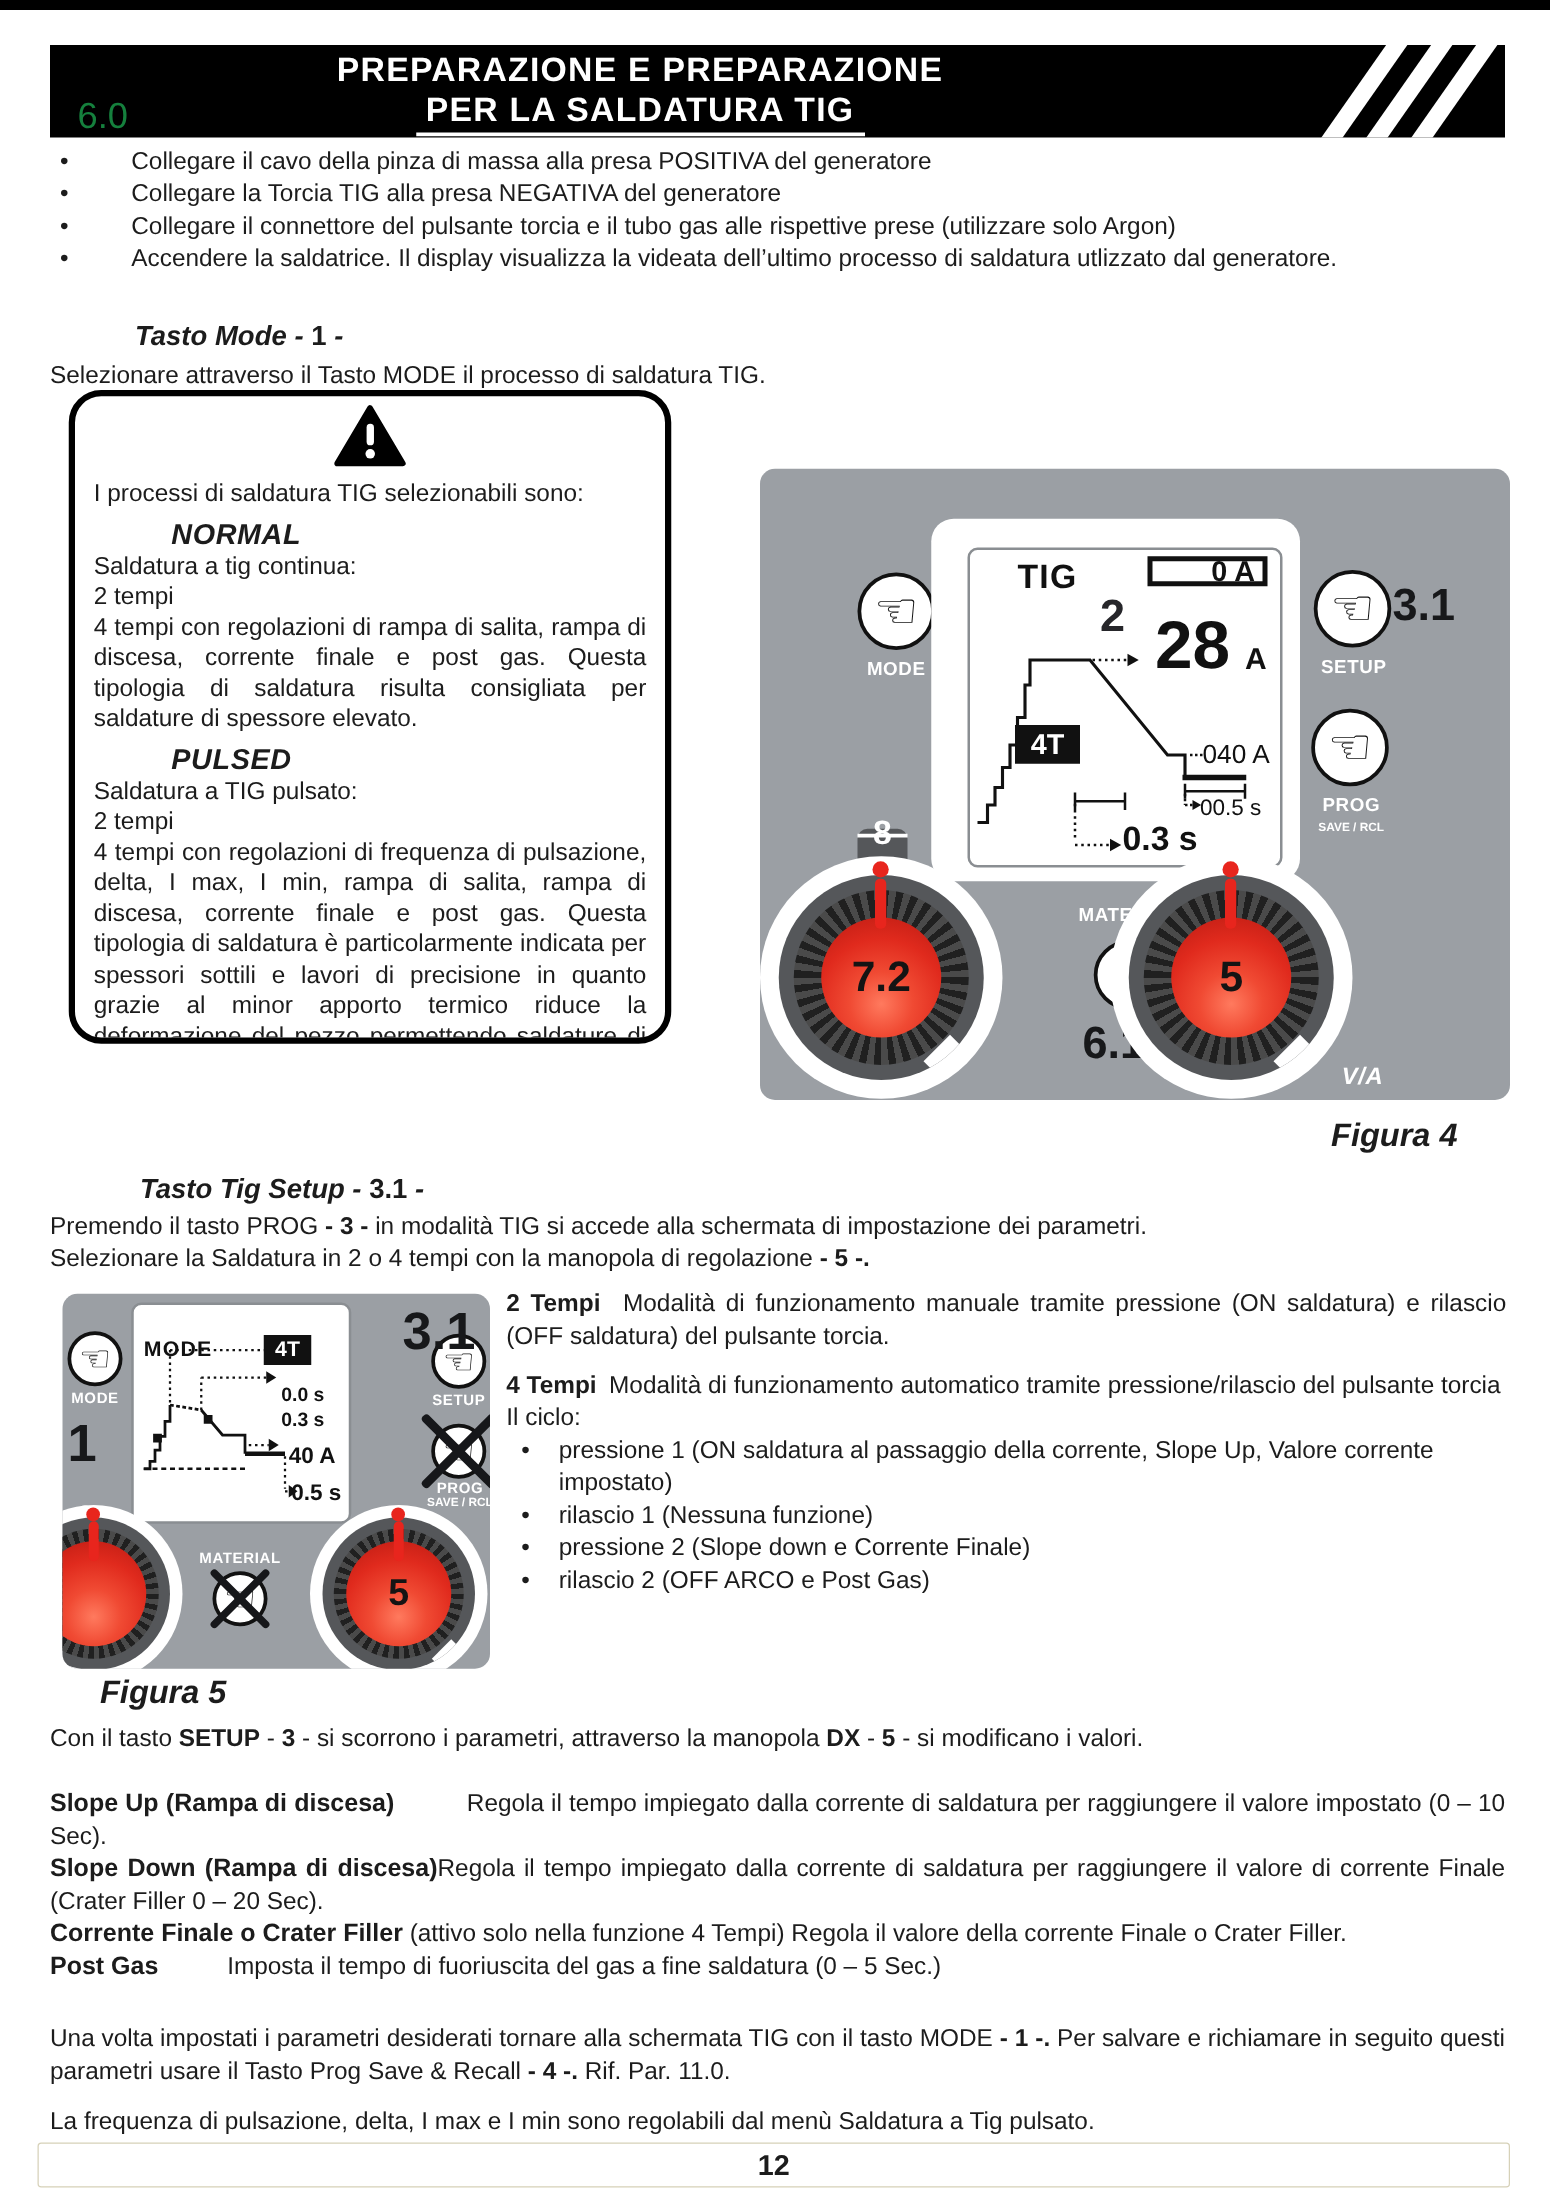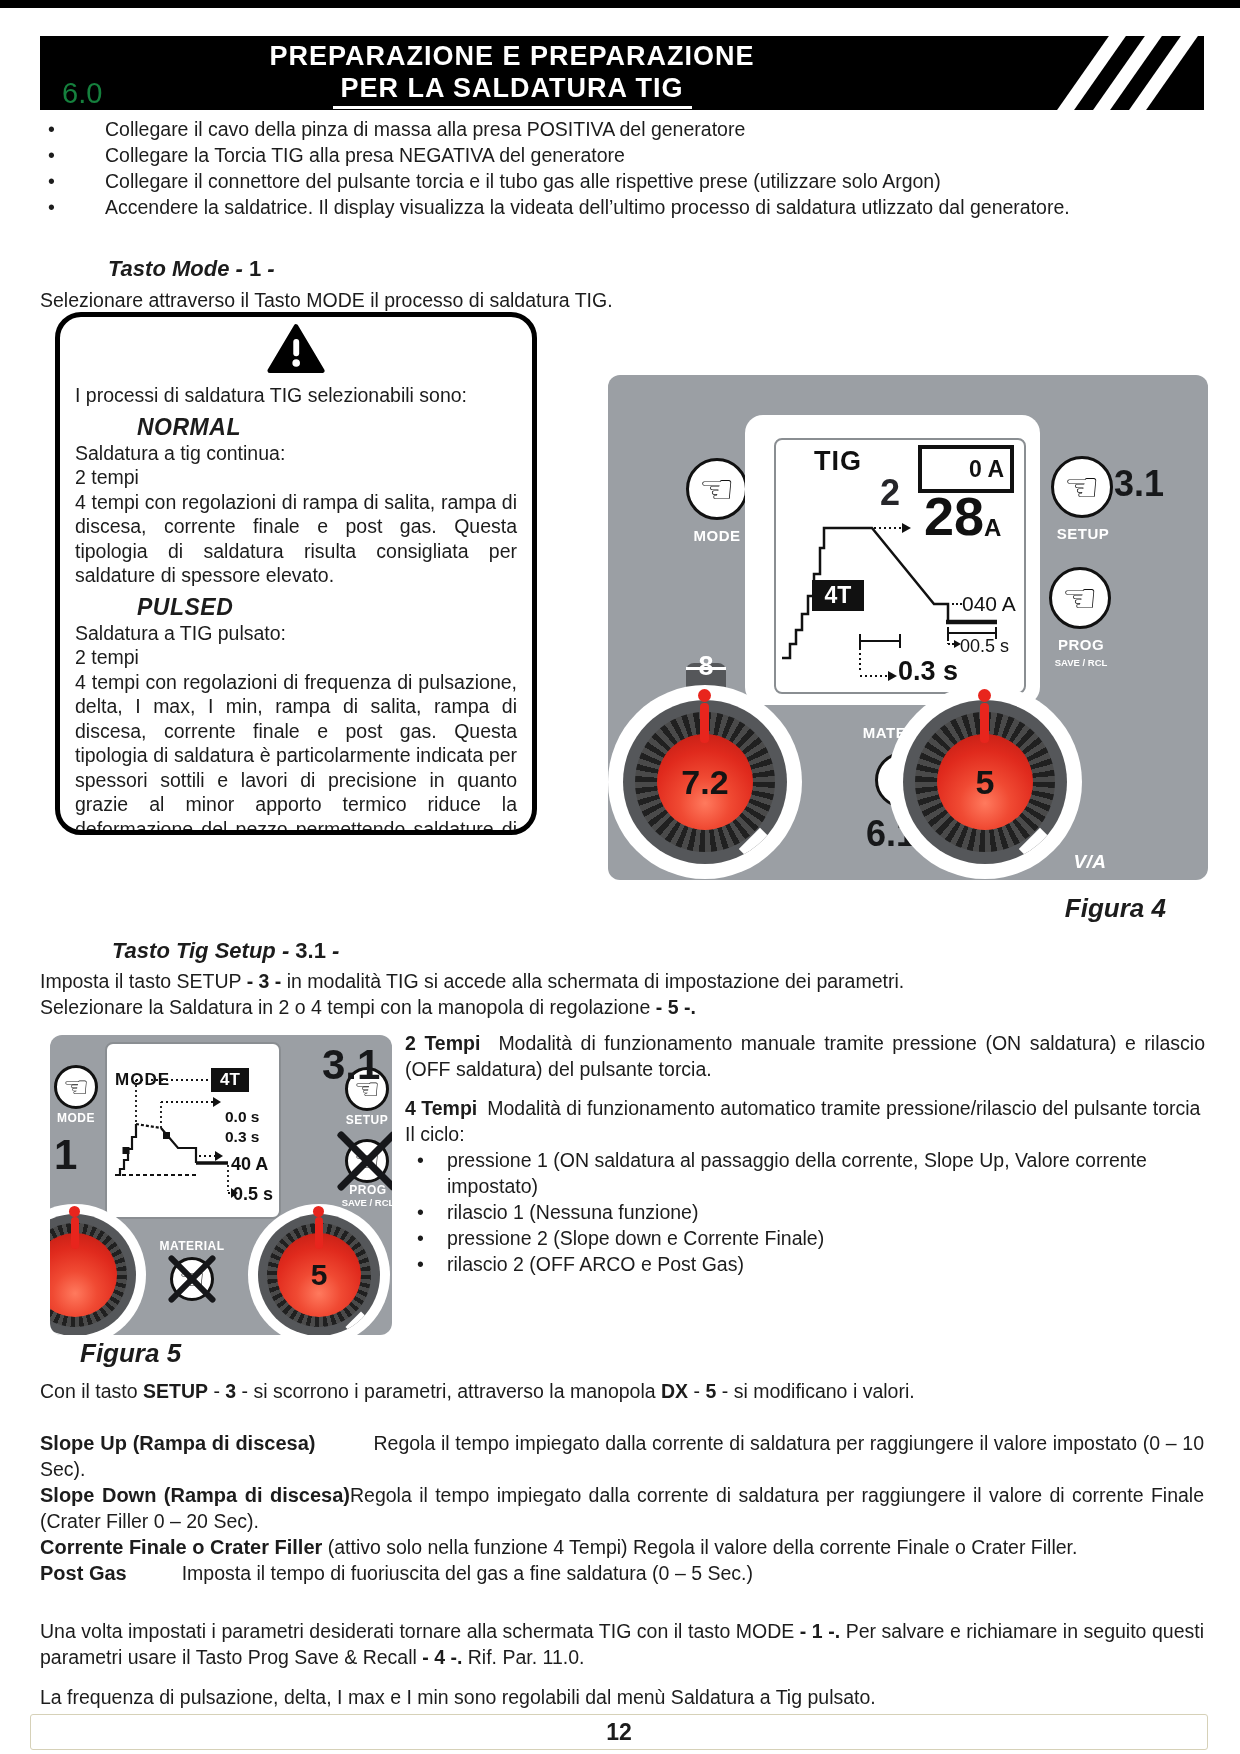--- a/index.html
+++ b/index.html
@@ -172,25 +172,25 @@
         <path d="M176 164 H186" fill="none" stroke="#111" stroke-width="2" stroke-dasharray="2 2"></path>
         <path d="M84 201 H124 M84 194 V208 M124 194 V208" fill="none" stroke="#111" stroke-width="2"></path>
         <path d="M172 193 H220 M172 187 V199 M220 187 V199" fill="none" stroke="#111" stroke-width="2"></path>
         <path d="M84 203 V230" fill="none" stroke="#111" stroke-width="2" stroke-dasharray="2 3"></path>
         <path d="M84 236 H112" fill="none" stroke="#111" stroke-width="2" stroke-dasharray="2 3"></path>
         <polygon points="112,231 121,236 112,241" fill="#111"></polygon>
         <path d="M172 195 V204 M172 204 H178" fill="none" stroke="#111" stroke-width="2" stroke-dasharray="2 2"></path>
         <polygon points="178,200 185,204 178,208" fill="#111"></polygon>
       </svg>
       <div class="lbl" style="left:38px;top:6px;font-size:27px;letter-spacing:1px;">TIG</div>
-      <div class="valbox" style="left:142px;top:5px;width:96px;height:48px;">
+      <div class="valbox" style="left:142px;top:5px;width:96px;height:24px;">
         <span class="lbl" style="position:static;font-size:23px;">0 A</span>
       </div>
       <div class="lbl" style="left:104px;top:32px;font-size:36px;color:#26262a;">2</div>
-      <div class="bigamp" style="left:148px;top:48px;">
+      <div class="bigamp" style="left:148px;top:48px;gap:12px;">
         <span style="font-size:54px;line-height:56px;">28</span>
         <span style="font-size:24px;line-height:24px;margin-top:28px;">A</span>
       </div>
       <div class="inv" style="left:36px;top:140px;width:52px;height:31px;font-size:23px;">4T</div>
       <div class="lbl" style="left:186px;top:152px;font-size:21px;font-weight:normal;">040 A</div>
       <div class="lbl" style="left:184px;top:196px;font-size:18px;font-weight:normal;">00.5 s</div>
       <div class="lbl" style="left:122px;top:216px;font-size:27px;">0.3 s</div>
     </div>
 
     <div class="hbtn big" style="left:443px;top:81px;">
@@ -238,21 +238,21 @@
       <div class="kdot" style="left:90px;top:4px;"></div>
       <div class="kptr" style="left:92px;top:18px;"></div>
     </div>
     <div class="plab" style="left:452px;top:476px;width:60px;font-size:19px;font-style:italic;z-index:3;">V/A</div>
   </div>
 
   <div class="abs figcap" style="left:960px;top:893px;width:206px;text-align:right;">Figura 4</div>
 
   <div class="abs shead" style="left:112px;top:938px;"><span>Tasto Tig Setup - </span><span class="num">3.1</span><span> -</span></div>
   <div class="abs bt" style="left:40px;top:968px;width:1164px;">
-    <span>Imposta il tasto SETUP </span><b>- 3 -</b><span> in modalità TIG si accede alla schermata di impostazione dei parametri.</span><br>
+    <span>Premendo il tasto PROG </span><b>- 3 -</b><span> in modalità TIG si accede alla schermata di impostazione dei parametri.</span><br>
     <span>Selezionare la Saldatura in 2 o 4 tempi con la manopola di regolazione </span><b>- 5 -.</b>
   </div>
 
   <div class="abs panel fig5">
     <div class="hbtn sm" style="left:48px;top:27px;left:4px;top:30px;">
       <span class="hglyph">☜</span>
     </div>
     <div class="plab small" style="left:0px;top:76px;width:52px;">MODE</div>
     <div class="refnum" style="left:4px;top:96px;font-size:42px;">1</div>
 

